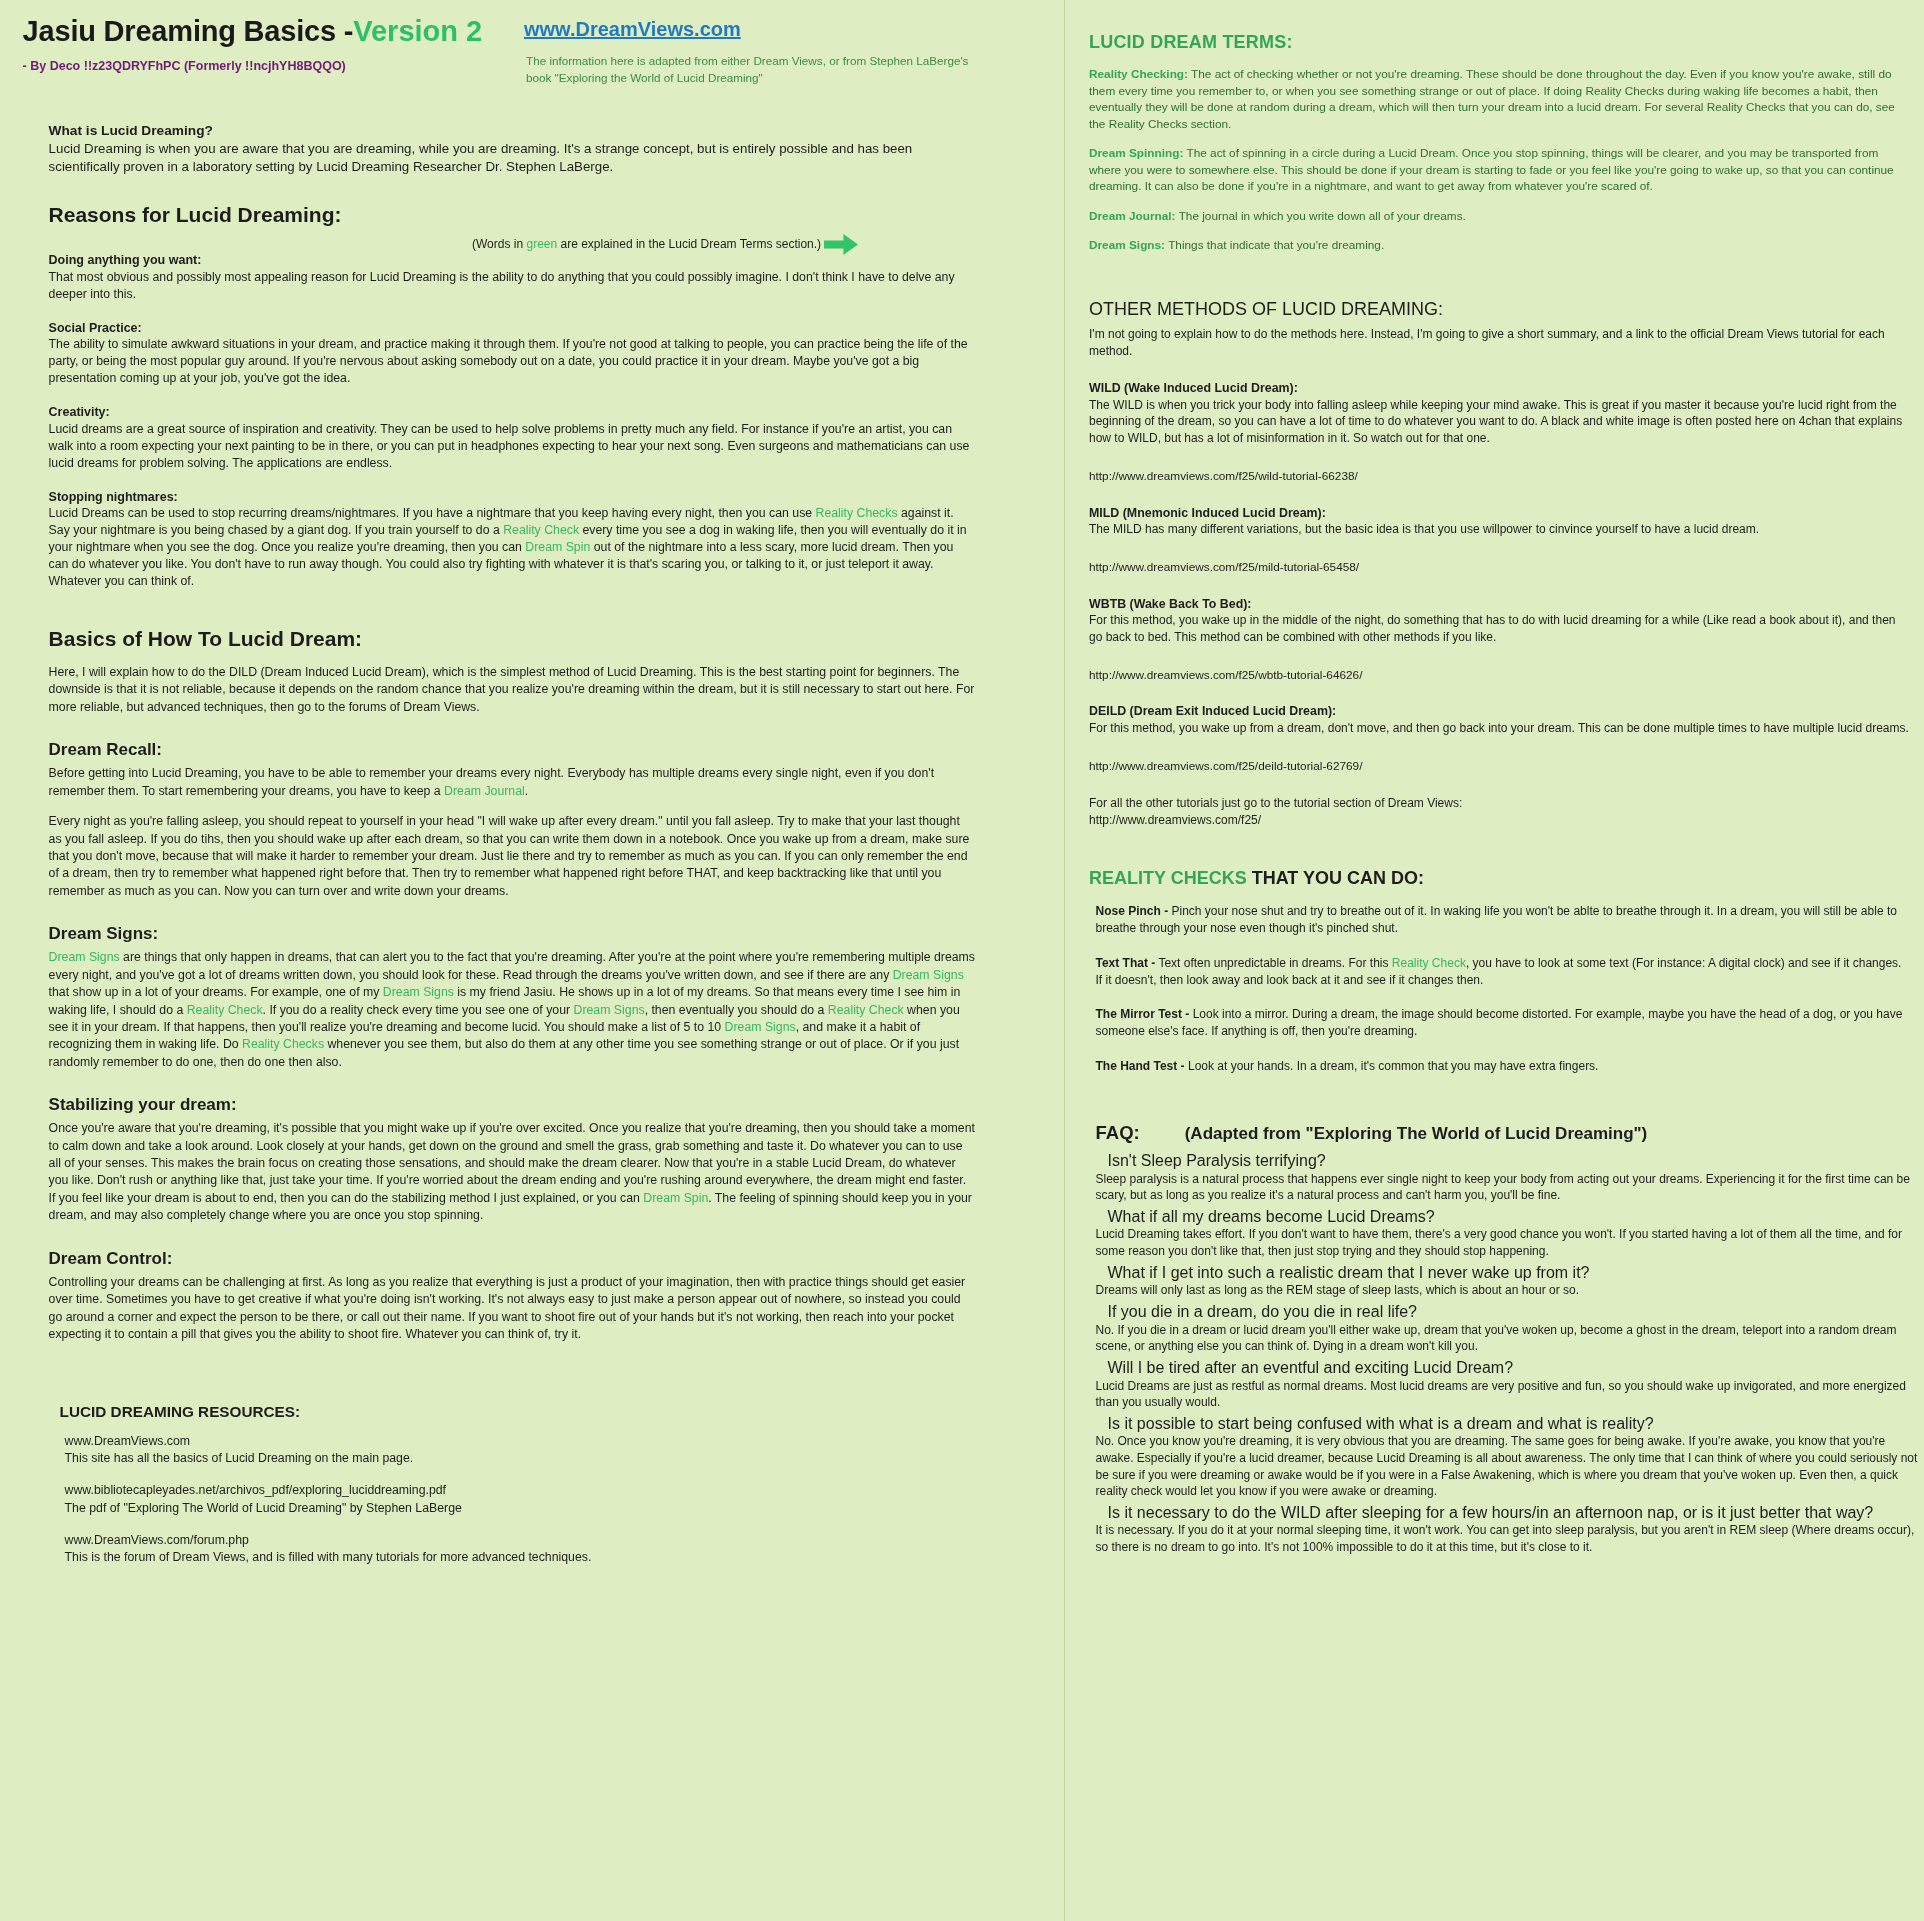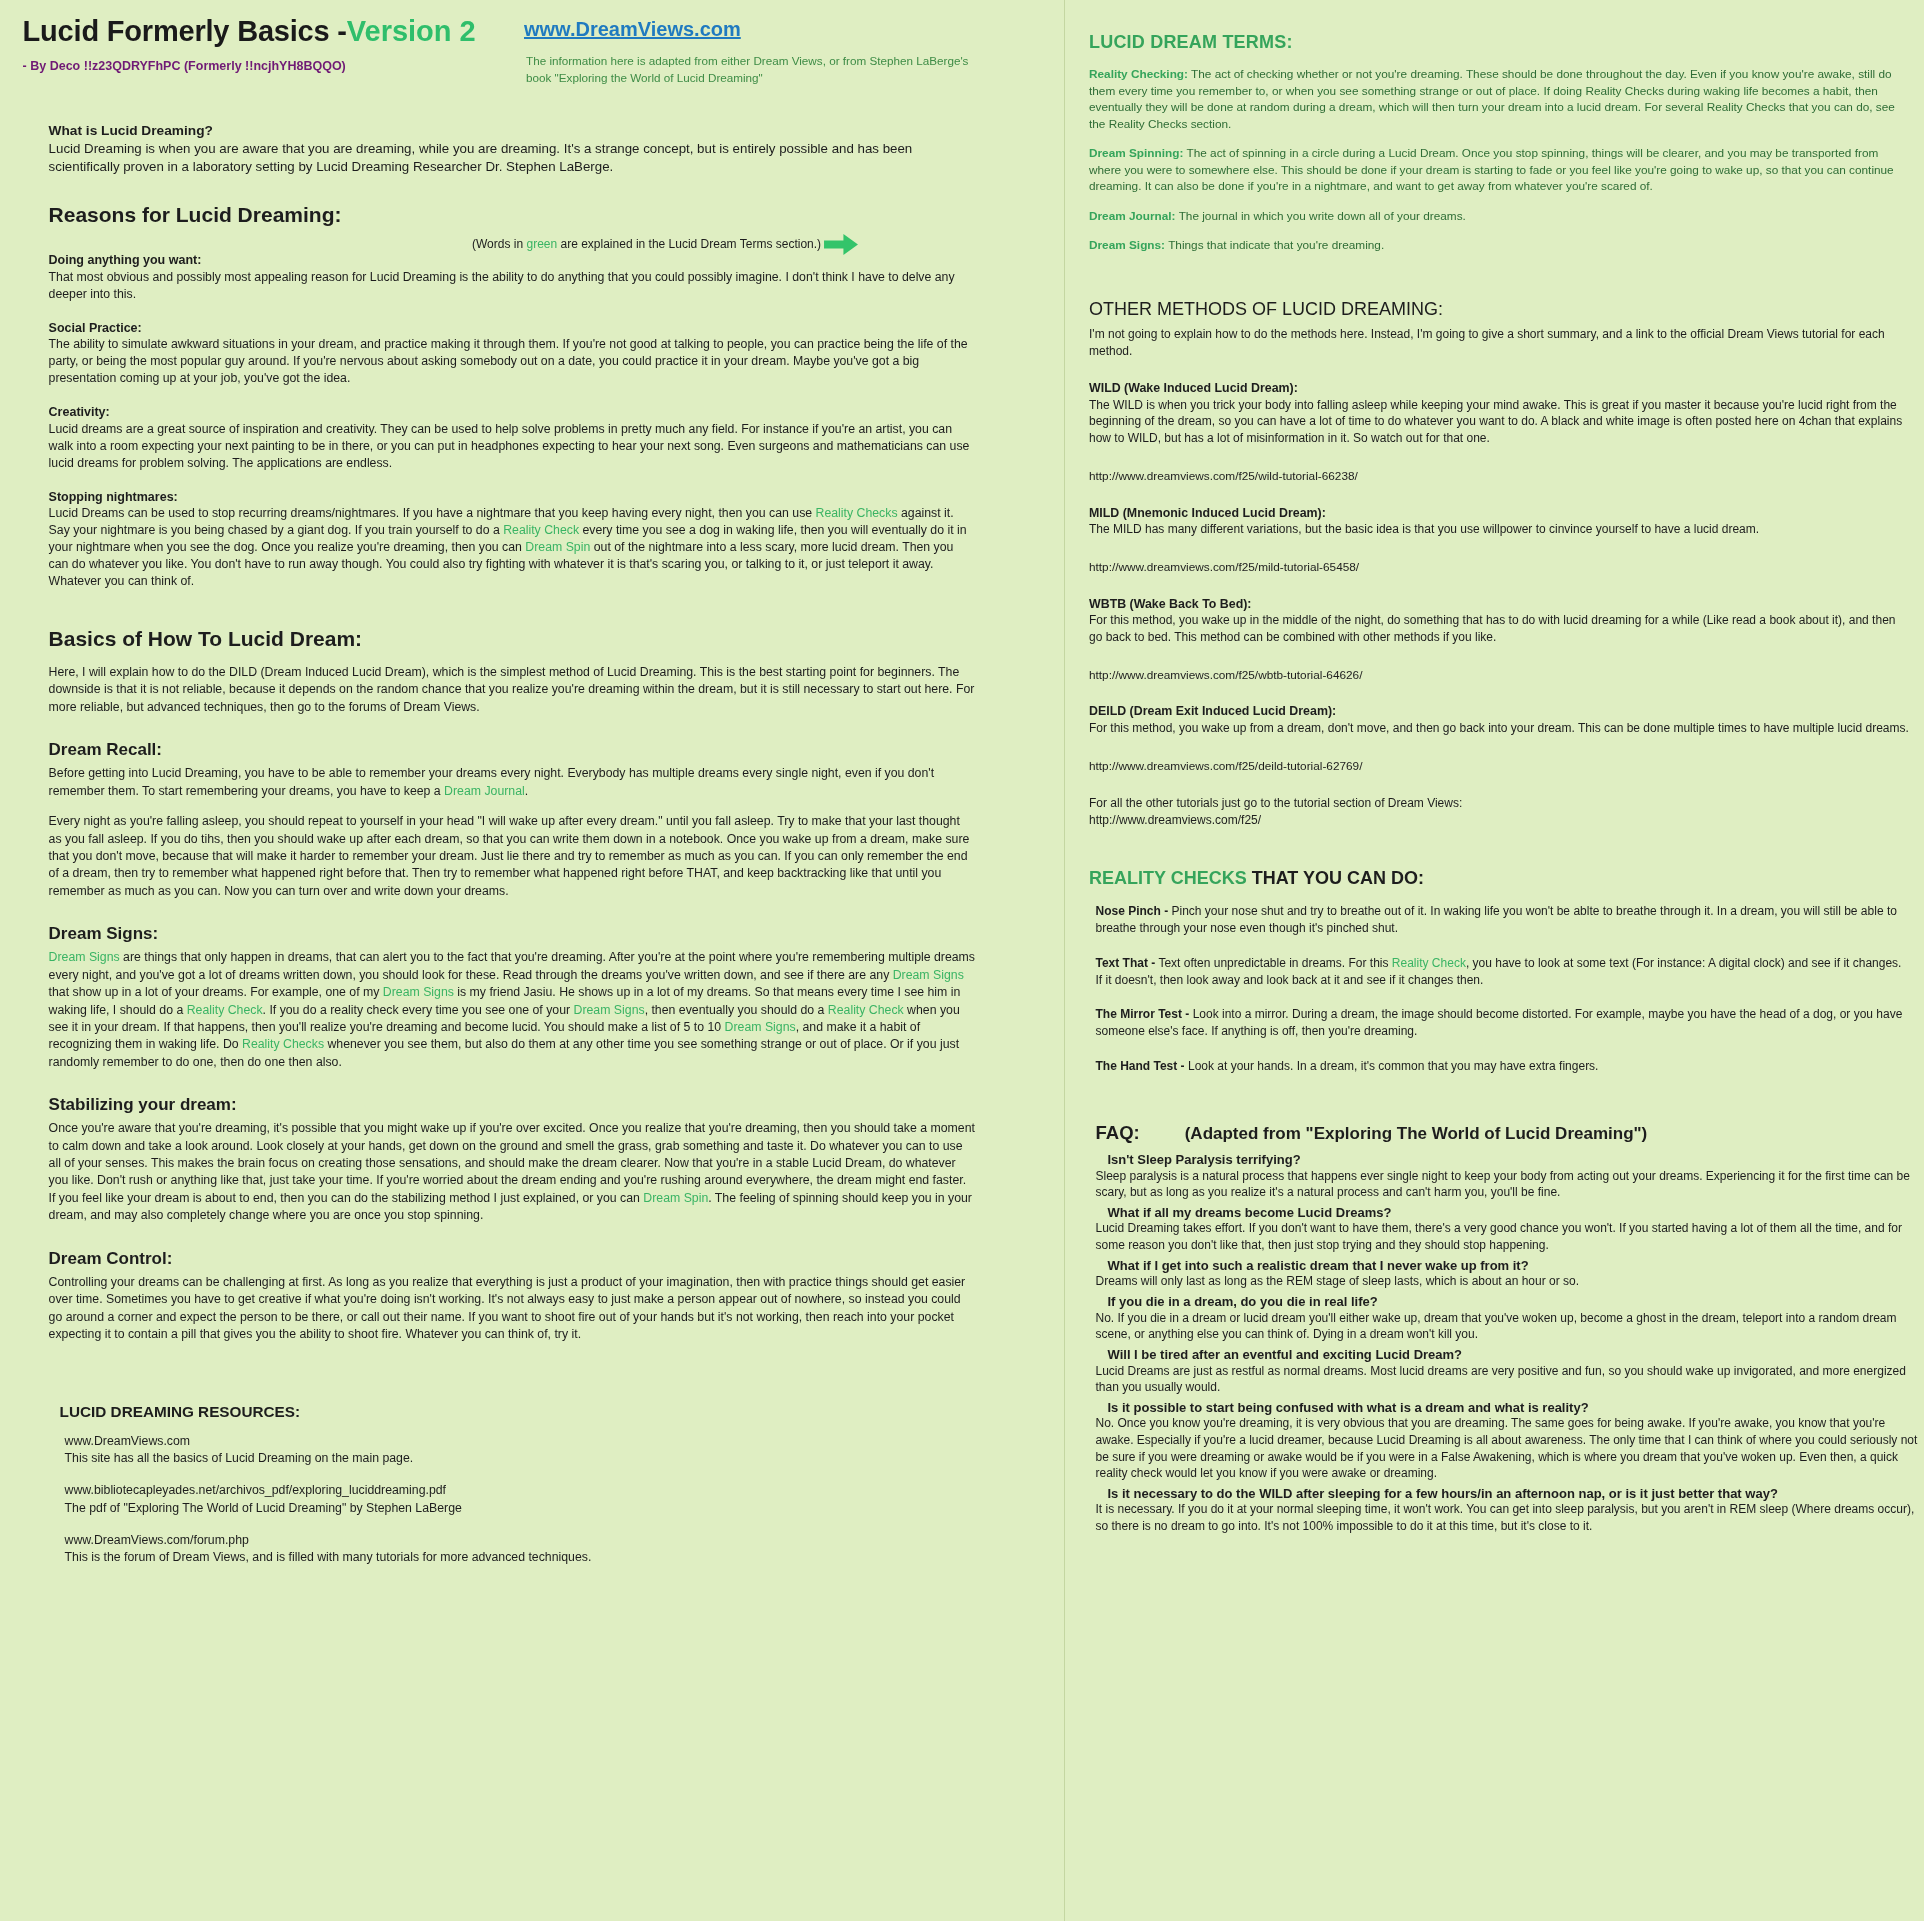--- a/index.html
+++ b/index.html
@@ -228,43 +228,43 @@
     font-size: 17px;
     font-weight: bold;
     margin-left: 45px;
   }
   .faq {
     margin: 0 0 0 14.5px;
     width: 822px;
   }
   .faq + .faq { margin-top: 4px; }
   .faq h4 {
-    font-size: 13px;
-    font-weight: bold;
+    font-size: 16px;
+    font-weight: normal;
     margin: 0 0 0.8px 0;
     padding-left: 12px;
   }
   .faq p {
     font-size: 12px;
     line-height: 1.38;
     margin: 0;
   }
   .inline-arrow svg { vertical-align: middle; }
 </style>
 </head>
 <body>
 
 <div class="page">
 
   <div class="divider"></div>
 
   <div class="col-left">
 
     <div>
-      <span class="title-main">Lucid Formerly Basics - </span><span class="title-version">Version 2</span>
+      <span class="title-main">Jasiu Dreaming Basics - </span><span class="title-version">Version 2</span>
     </div>
     <div class="byline">- By Deco !!z23QDRYFhPC (Formerly !!ncjhYH8BQQO)</div>
 
     <div class="lead">
       <h3>What is Lucid Dreaming?</h3>
       <p>Lucid Dreaming is when you are aware that you are dreaming, while you are dreaming.  It's a strange concept, but is entirely possible and has been scientifically proven in a laboratory setting by Lucid Dreaming Researcher Dr. Stephen LaBerge.</p>
     </div>
 
     <h2 class="section">Reasons for Lucid Dreaming:</h2>
     <span class="green-note" style="left:472px; top:234px;">

